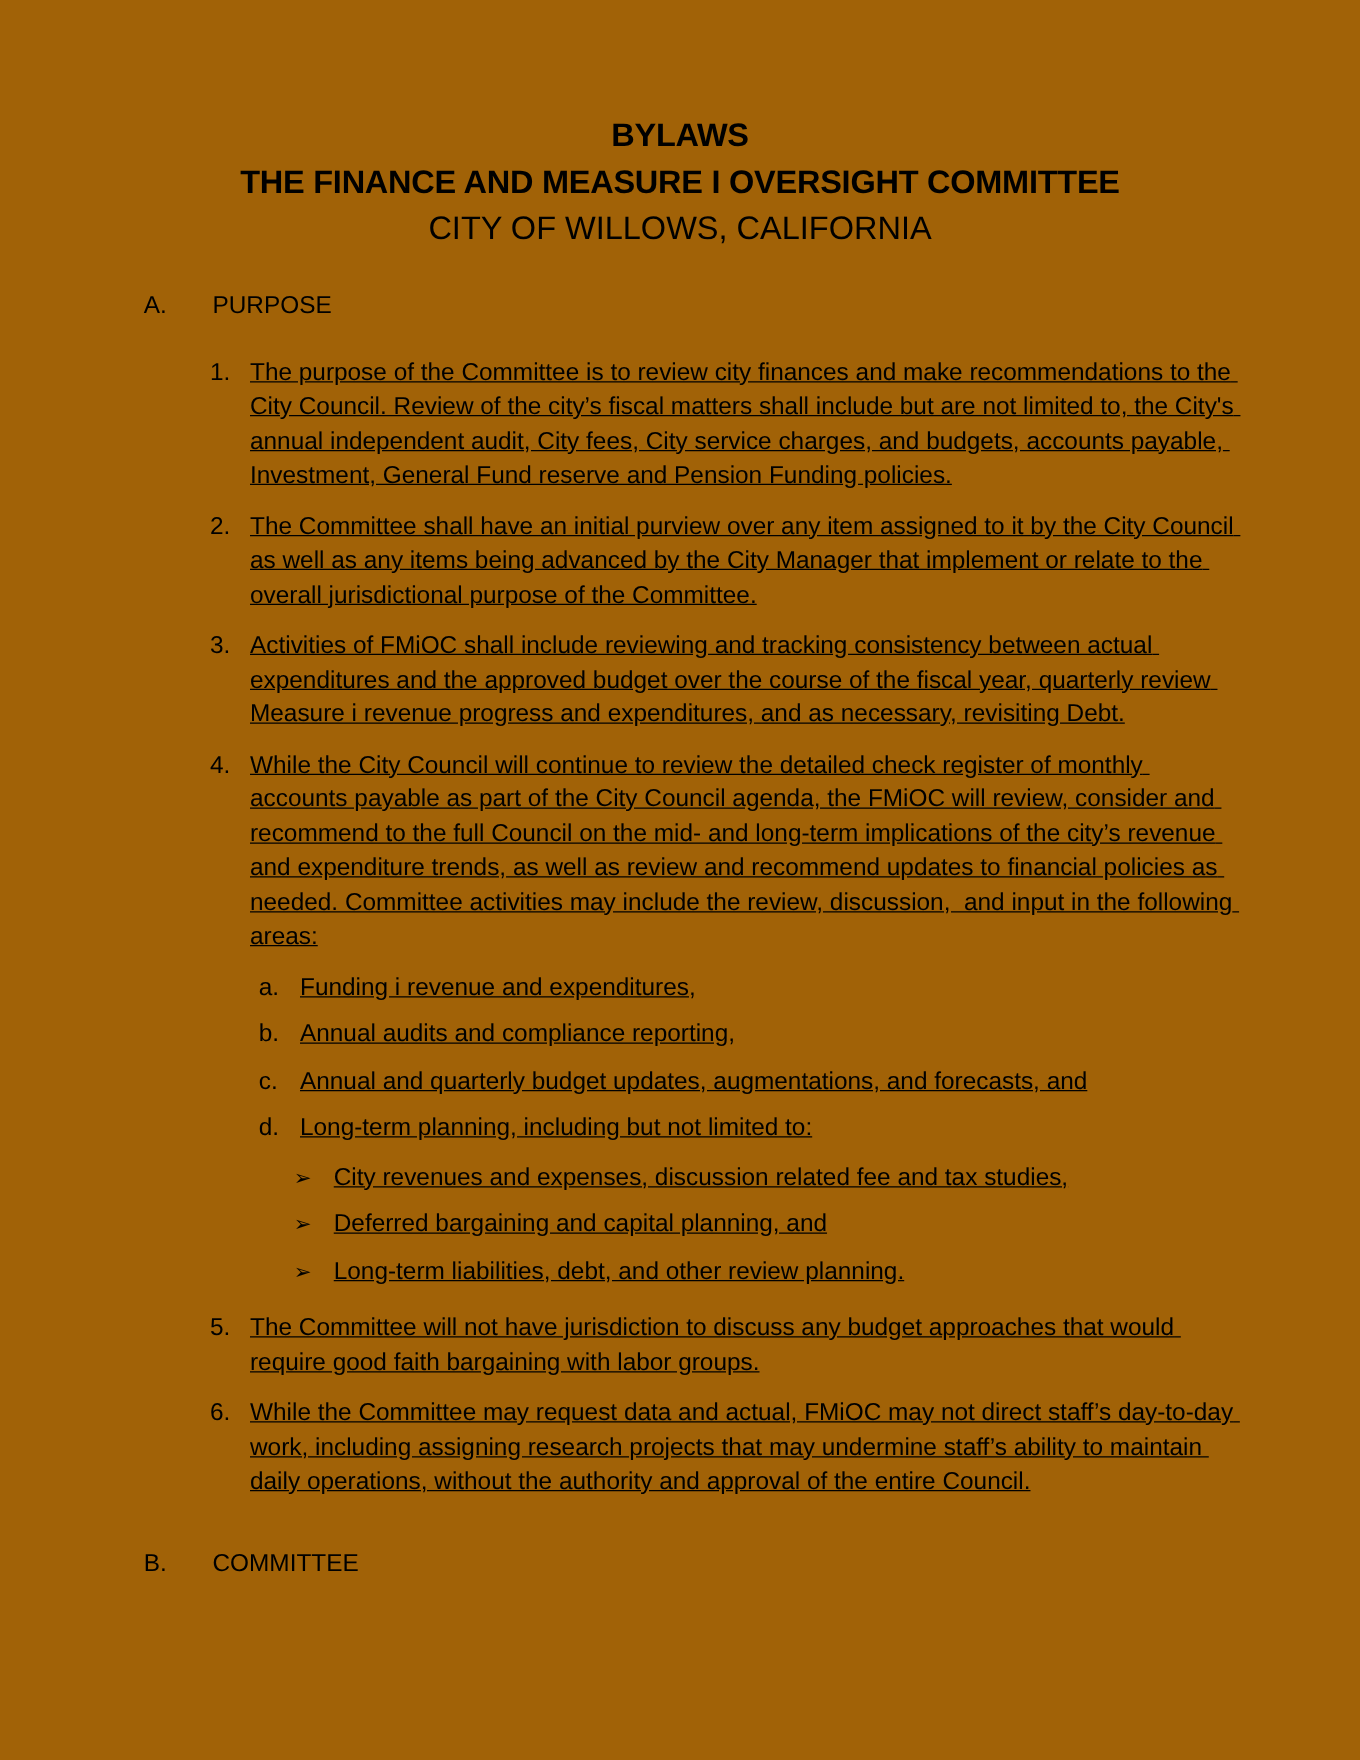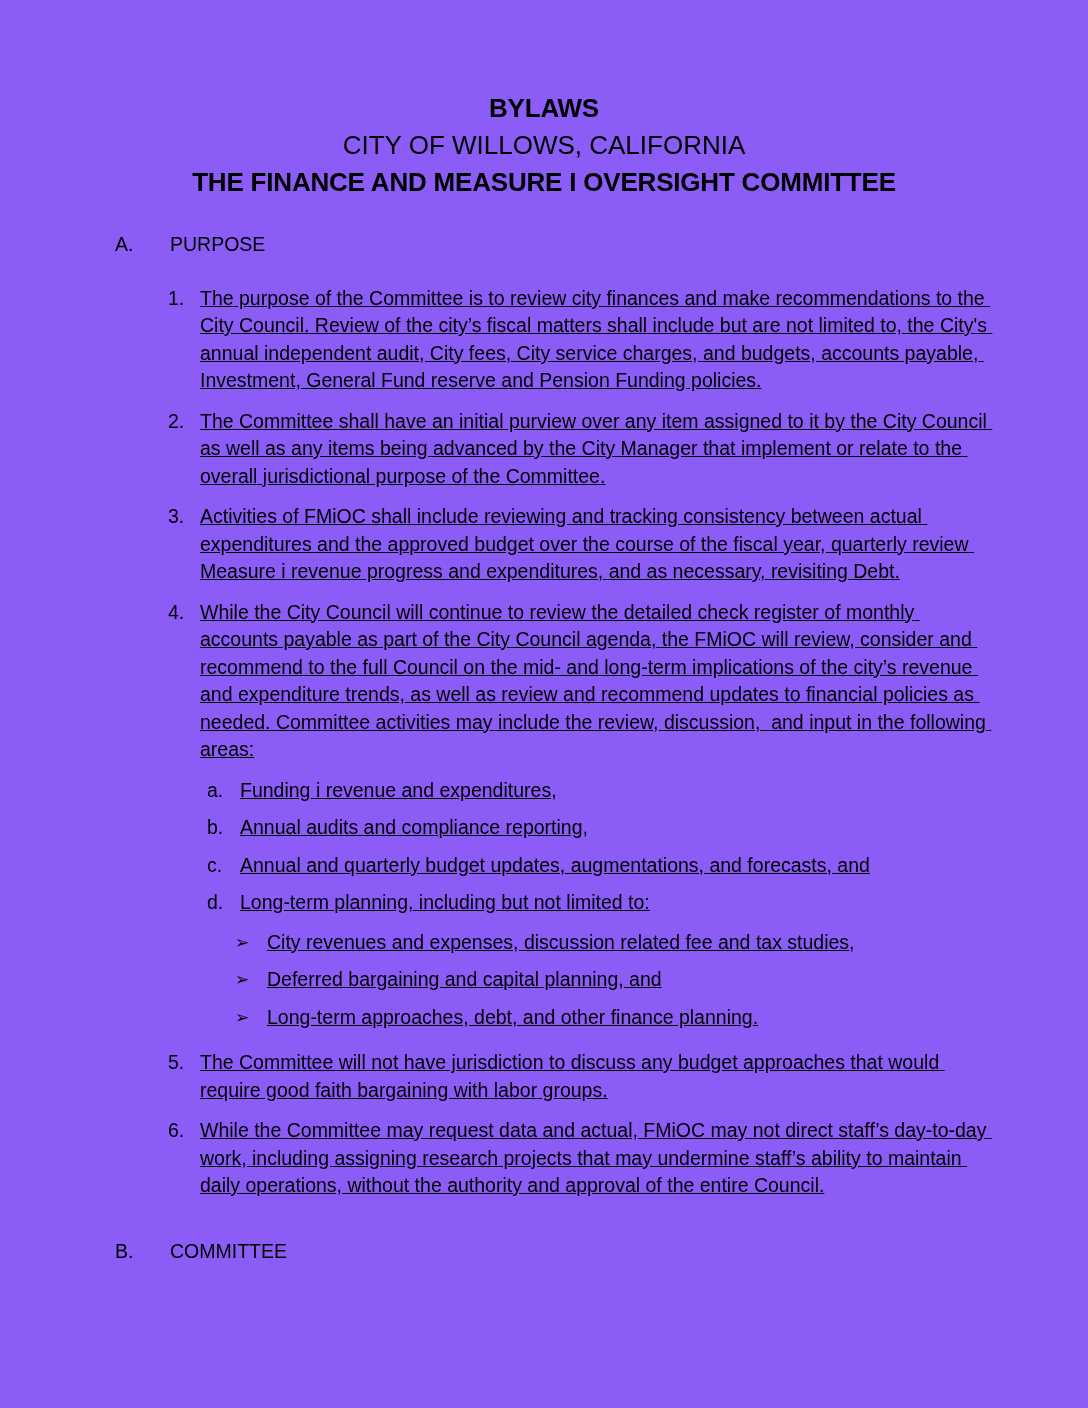--- a/index.html
+++ b/index.html
@@ -6,21 +6,21 @@
     margin: 0;
     padding: 0;
     background: #ffffff;
   }
   .page {
     position: relative;
     box-sizing: border-box;
     width: 1088px;
     height: 1408px;
     padding: 90px 100px 40px 115px;
-    background: #8b5cf6;
+    background: #a16207;
     color: #000000;
     font-family: "Liberation Sans", "DejaVu Sans", sans-serif;
     font-size: 19.5px;
     line-height: 27.5px;
     overflow: hidden;
   }
   .title-block {
     text-align: center;
     margin-bottom: 30px;
     padding-right: 15px; 
@@ -92,22 +92,22 @@
     white-space: pre-wrap;
   }
 </style>
 </head>
 <body>
 
 <div class="page">
 
   <div class="title-block">
     <div class="title-line">BYLAWS</div>
+    <div class="title-line">THE FINANCE AND MEASURE I OVERSIGHT COMMITTEE</div>
     <div class="title-line light">CITY OF WILLOWS, CALIFORNIA</div>
-    <div class="title-line">THE FINANCE AND MEASURE I OVERSIGHT COMMITTEE</div>
   </div>
 
   <div class="section">
 
     <div class="section-heading">
       <span class="sec-letter">A.</span>
       <span class="sec-title">PURPOSE</span>
     </div>
 
     <div class="li num-item">
@@ -153,21 +153,21 @@
       <div class="li arrow-item">
         <span class="marker">➢</span>
         <span class="item-text">City revenues and expenses, discussion related fee and tax studies,</span>
       </div>
       <div class="li arrow-item">
         <span class="marker">➢</span>
         <span class="item-text">Deferred bargaining and capital planning, and</span>
       </div>
       <div class="li arrow-item">
         <span class="marker">➢</span>
-        <span class="item-text">Long-term approaches, debt, and other finance planning.</span>
+        <span class="item-text">Long-term liabilities, debt, and other review planning.</span>
       </div>
     </div>
 
     <div class="li num-item">
       <span class="marker">5.</span>
       <span class="item-text">The Committee will not have jurisdiction to discuss any budget approaches that would require good faith bargaining with labor groups.</span>
     </div>
 
     <div class="li num-item">
       <span class="marker">6.</span>

